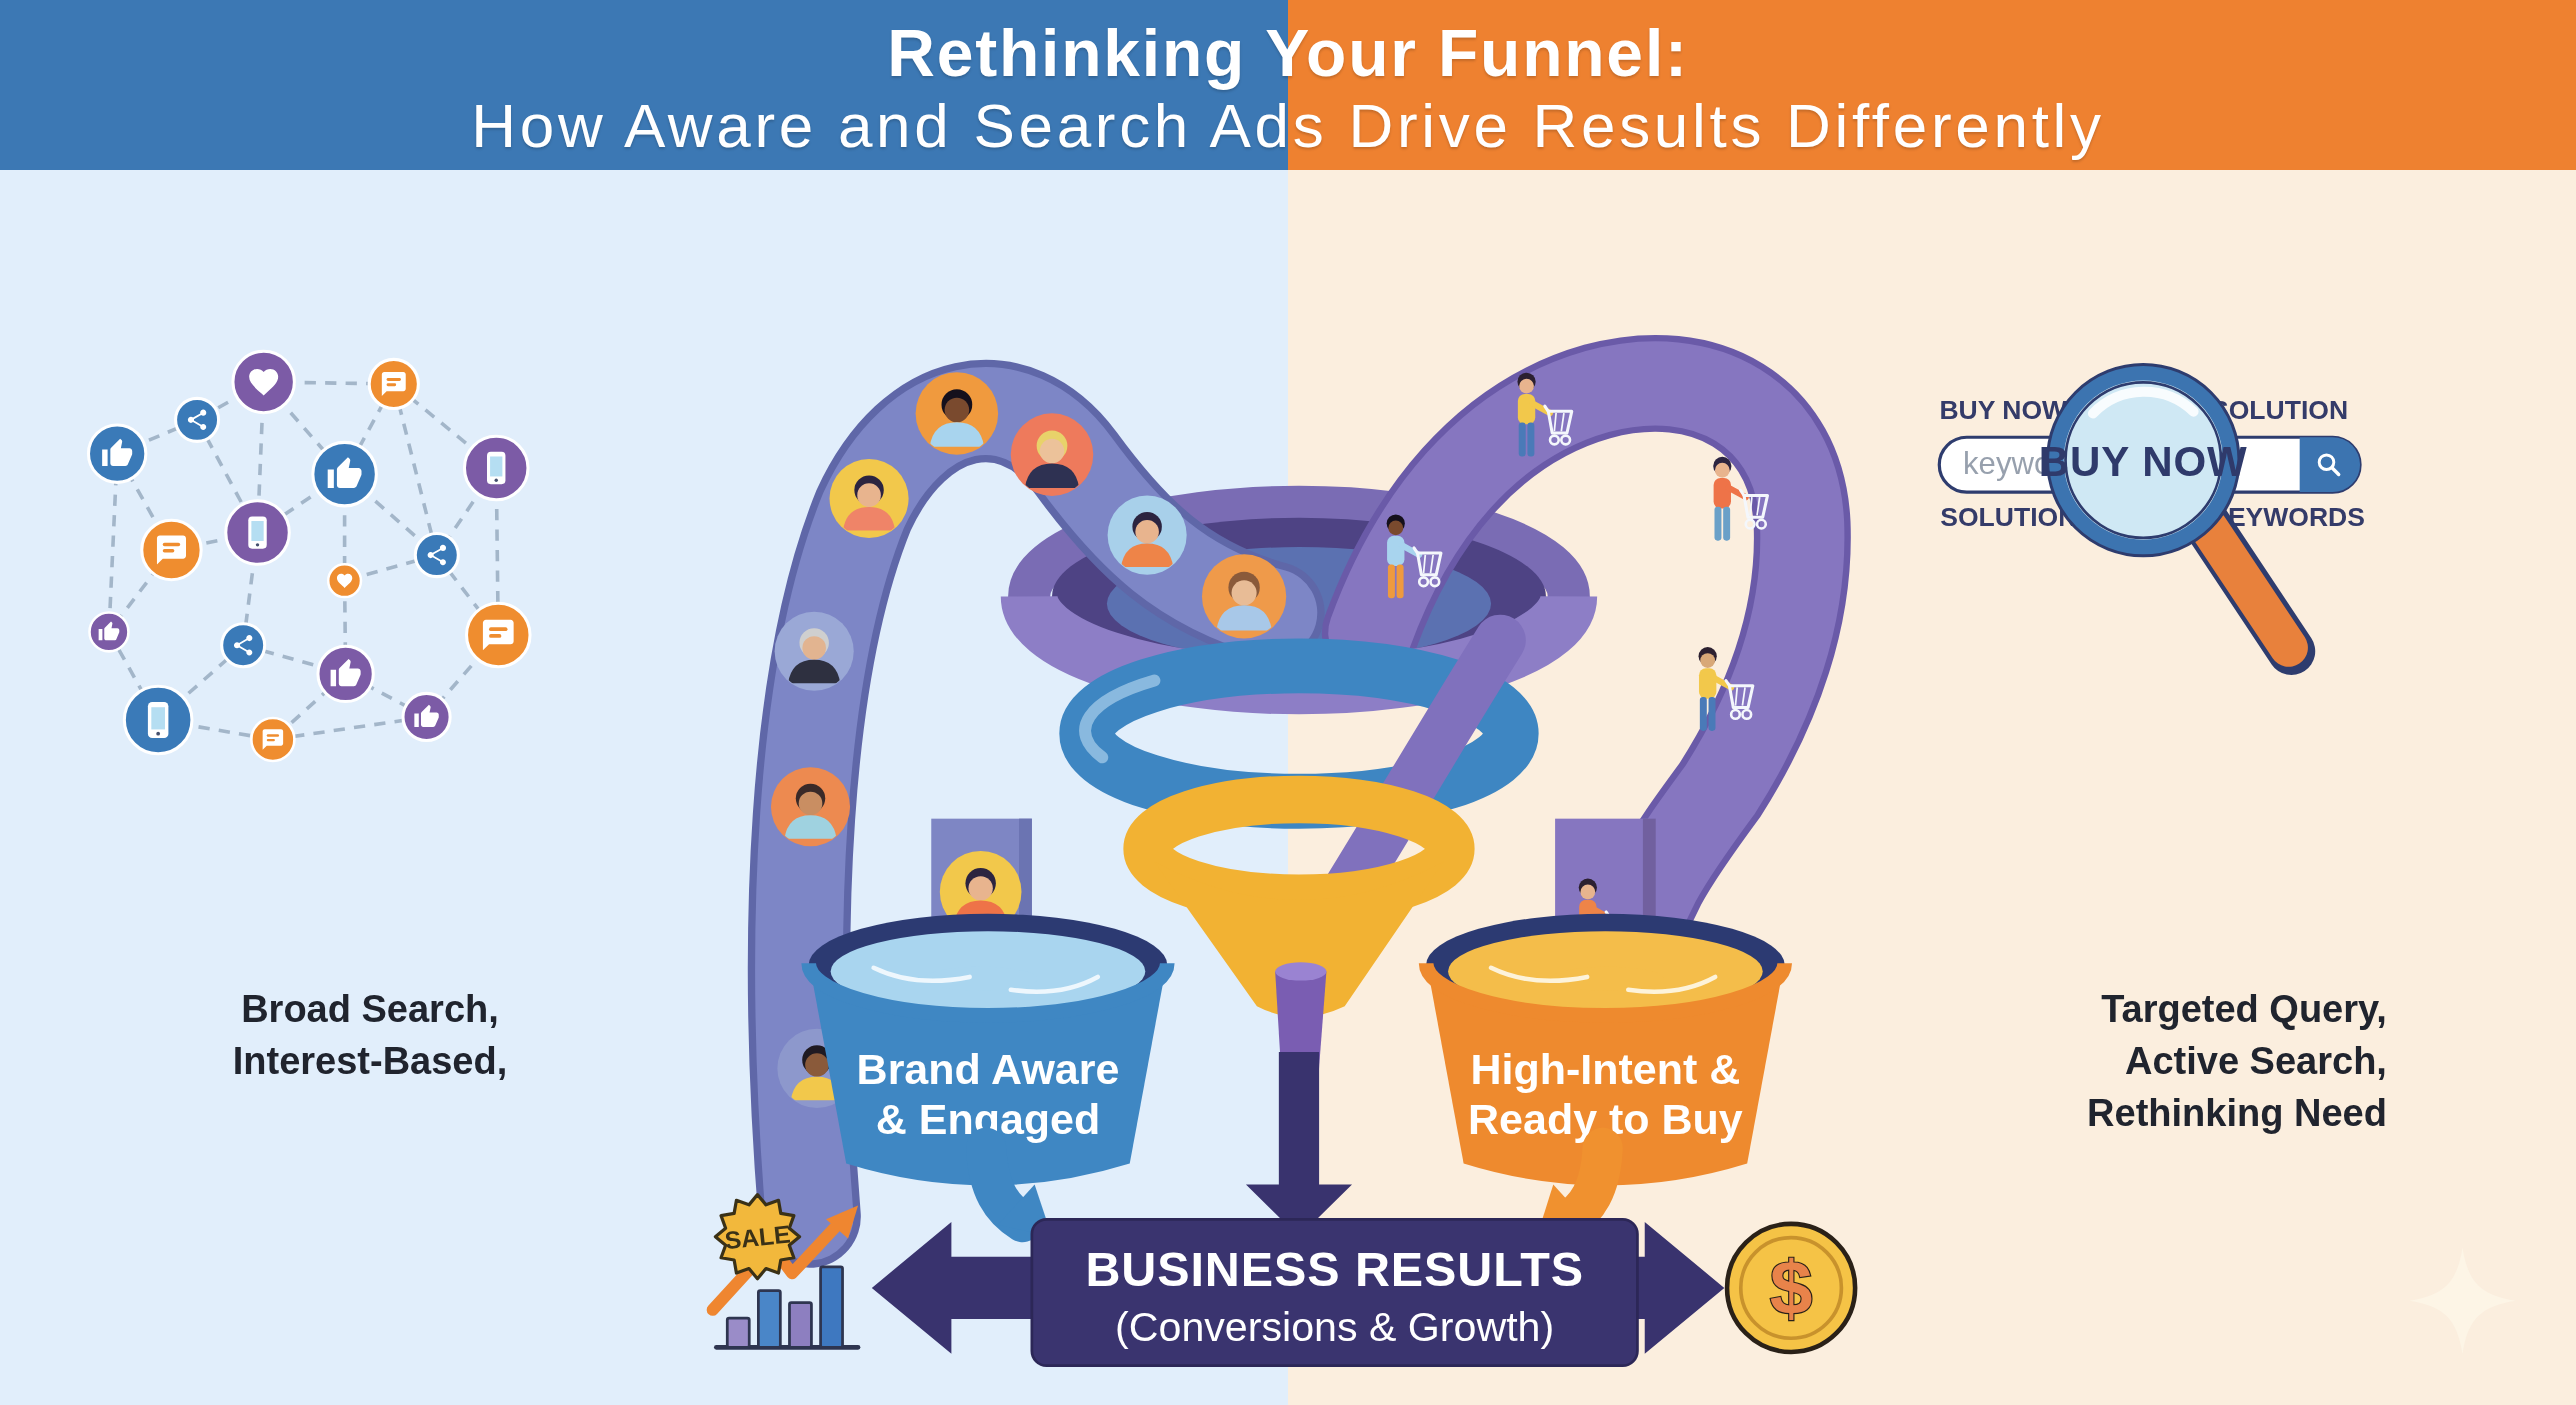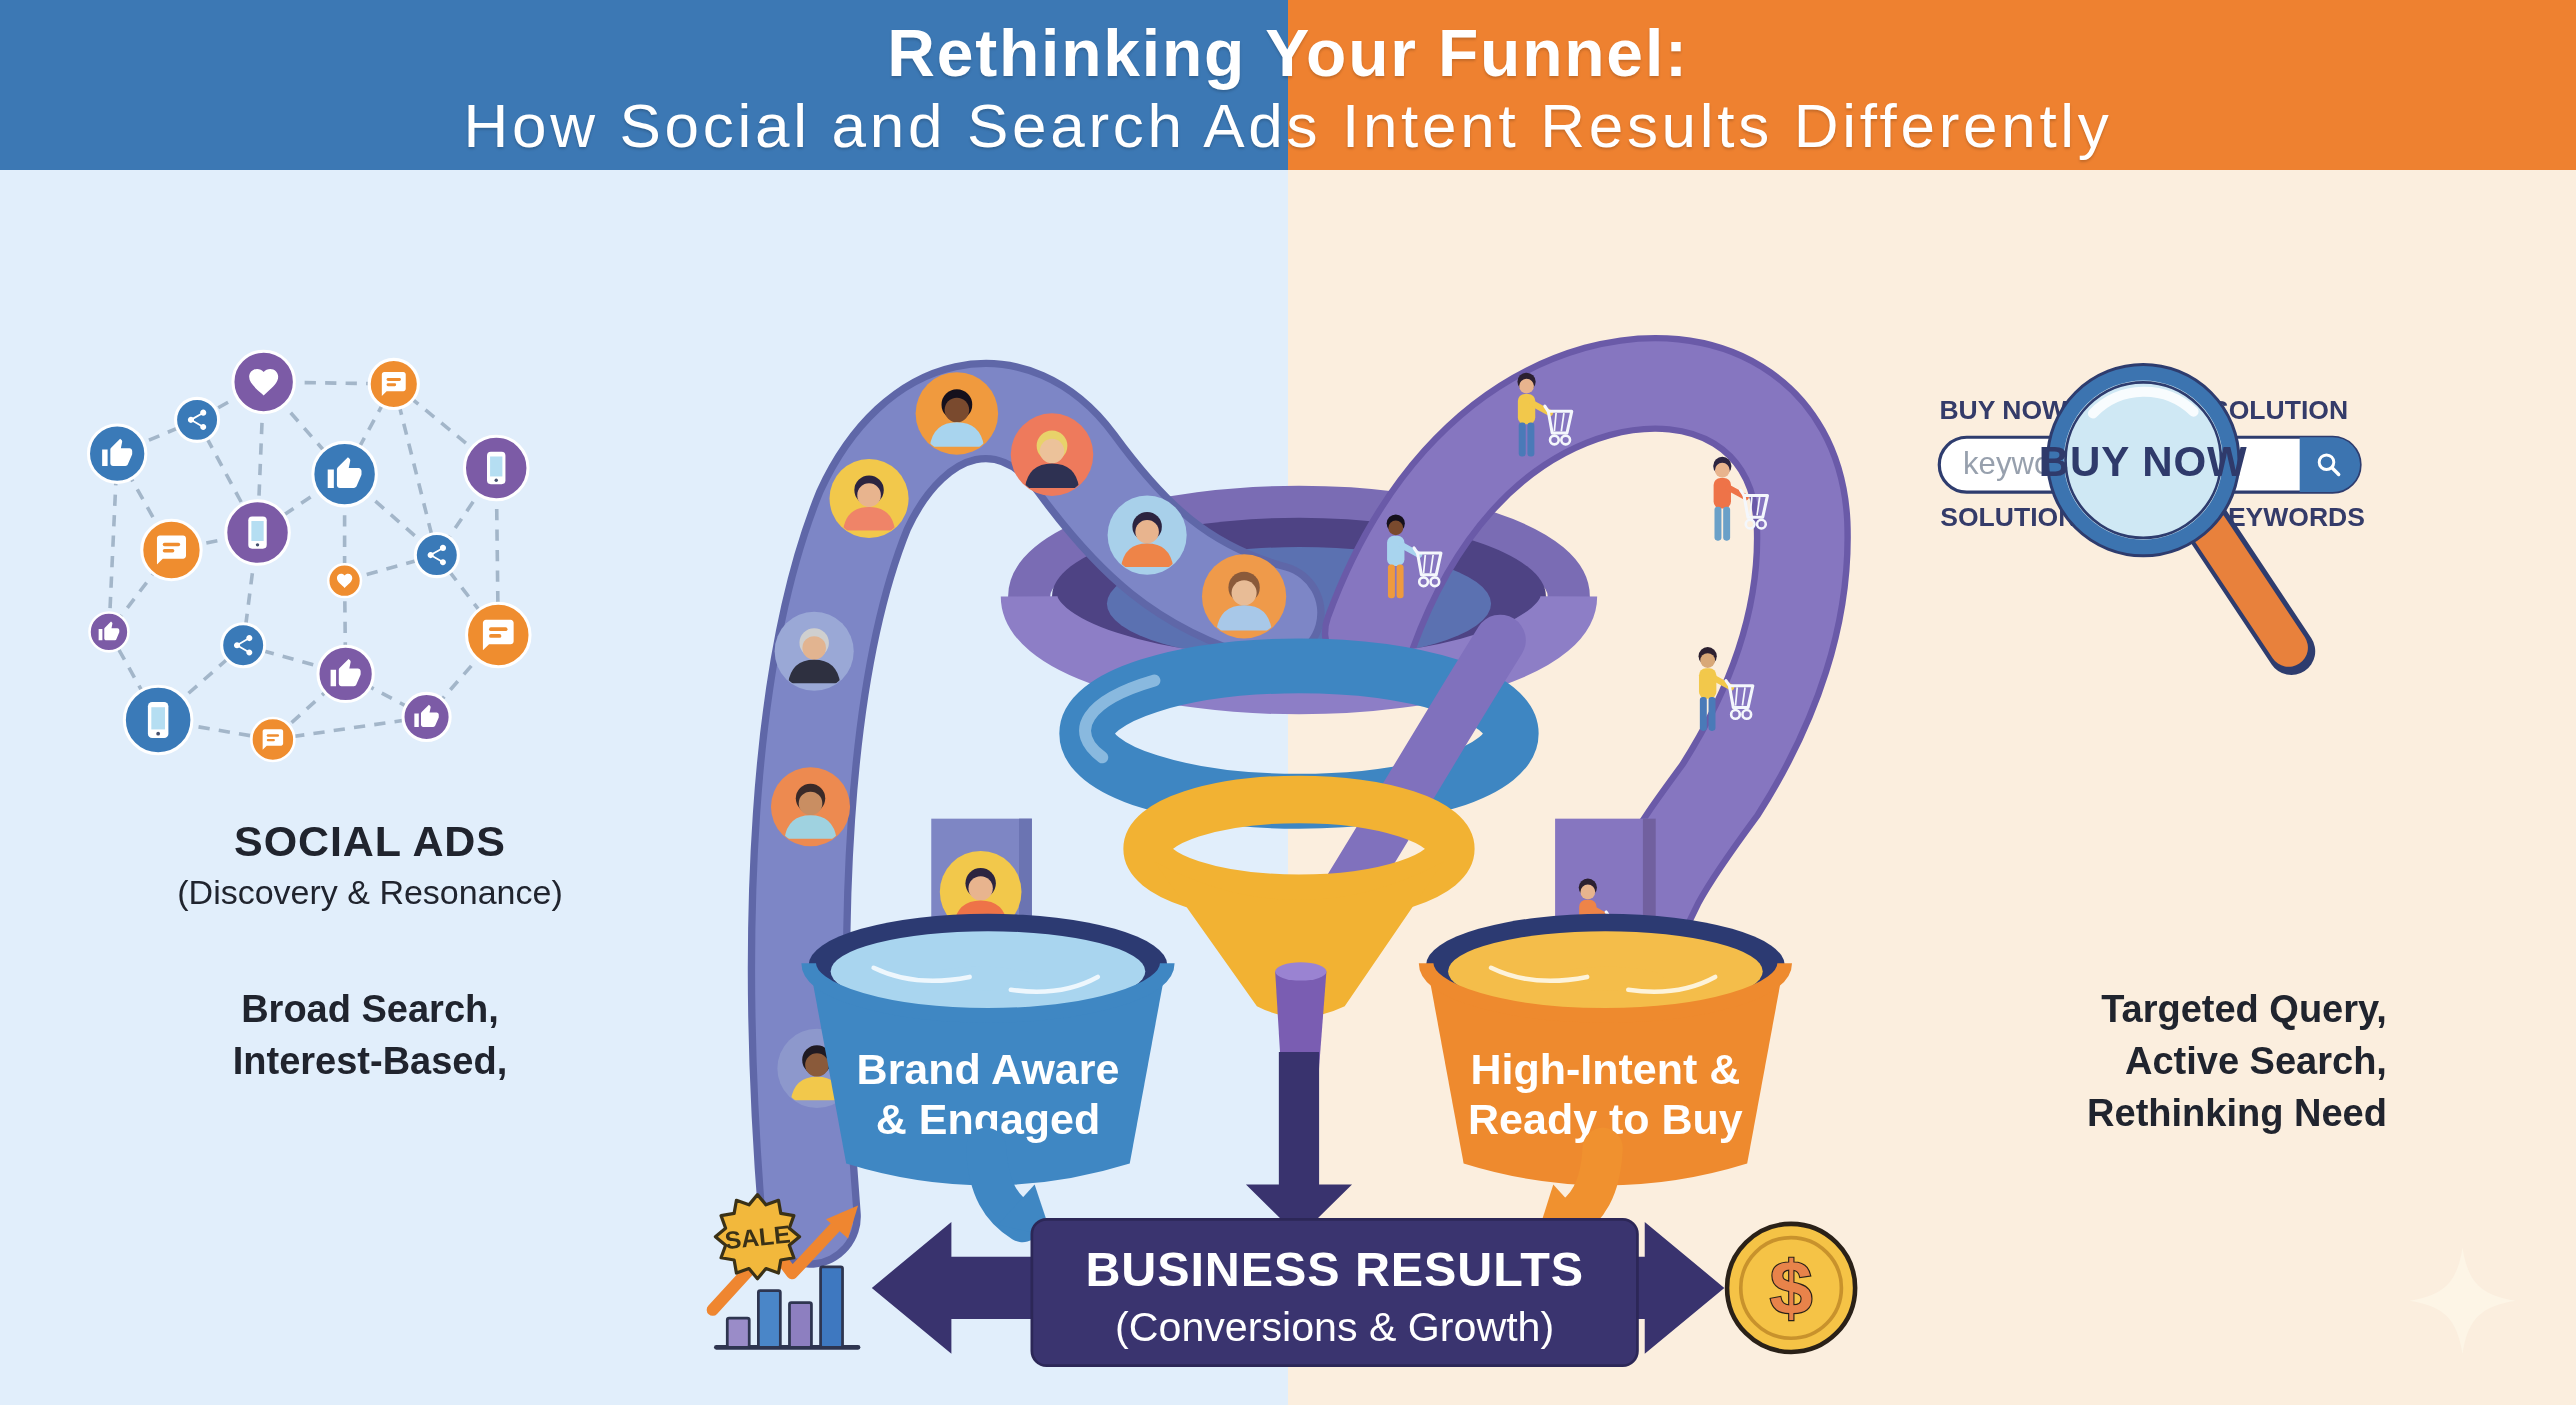--- a/index.html
+++ b/index.html
@@ -22,21 +22,21 @@
 <body>
 
 <div class="canvas">
 
   <div class="bg-half" style="left:0;width:1288px;background:#e1eefb;"></div>
   <div class="bg-half" style="left:1288px;width:1288px;background:#fbeede;"></div>
   <div class="hdr-half" style="left:0;width:1288px;background:#3c78b4;"></div>
   <div class="hdr-half" style="left:1288px;width:1288px;background:#ee8130;"></div>
 
   <div class="title title1">Rethinking Your Funnel:</div>
-  <div class="title title2">How Social and Search Ads Intent Results Differently</div>
+  <div class="title title2">How Aware and Search Ads Drive Results Differently</div>
 
   <svg width="2576" height="1405" viewBox="0 0 2816 1536">
     <defs>
       <clipPath id="avclip">
           <circle r="46"></circle>
         </clipPath>
       <symbol id="ic-like" viewBox="0 0 24 24">
           <path fill="#fff" d="M1 21h4V9H1v12zM23 10c0-1.1-.9-2-2-2h-6.3l.95-4.57.03-.32c0-.41-.17-.79-.44-1.06L14.17 1 7.58 7.59C7.22 7.95 7 8.45 7 9v10c0 1.1.9 2 2 2h9c.83 0 1.54-.5 1.84-1.22l3.02-7.05c.09-.23.14-.47.14-.73v-2z"></path>
         </symbol>
       <symbol id="ic-share" viewBox="0 0 24 24">
@@ -288,24 +288,20 @@
       <g>
         <circle cx="1958" cy="1408" r="70" fill="#f5c346" stroke="#2a2118" stroke-width="5"></circle>
         <circle cx="1958" cy="1408" r="55" fill="none" stroke="#c08a28" stroke-width="4" opacity="0.85"></circle>
         <text x="1958" y="1437" font-size="84" font-weight="700" fill="#e8834a" stroke="#2a2118" stroke-width="2.5" paint-order="stroke" text-anchor="middle">$</text>
       </g>
 
       <path d="M2692,1364 C2698,1402 2712,1416 2750,1422 C2712,1428 2698,1442 2692,1480 C2686,1442 2672,1428 2634,1422 C2672,1416 2686,1402 2692,1364 Z" fill="#fdf5e6"></path>
     </g>
   </svg>
 
-  <div class="sideblock" style="left:370px;top:817px;">
-    <div class="h-ads">SOCIAL ADS</div>
-    <div class="h-sub">(Discovery &amp; Resonance)</div>
-  </div>
   <div class="sideblock h-lines" style="left:370px;top:983px;">
     <div>Broad Search,</div>
     <div>Interest-Based,</div>
   </div>
 
   <div class="sideblock h-lines" style="left:2237px;top:983px;text-align:right;">
     <div>Targeted Query,</div>
     <div>Active Search,</div>
     <div>Rethinking Need</div>
   </div>

